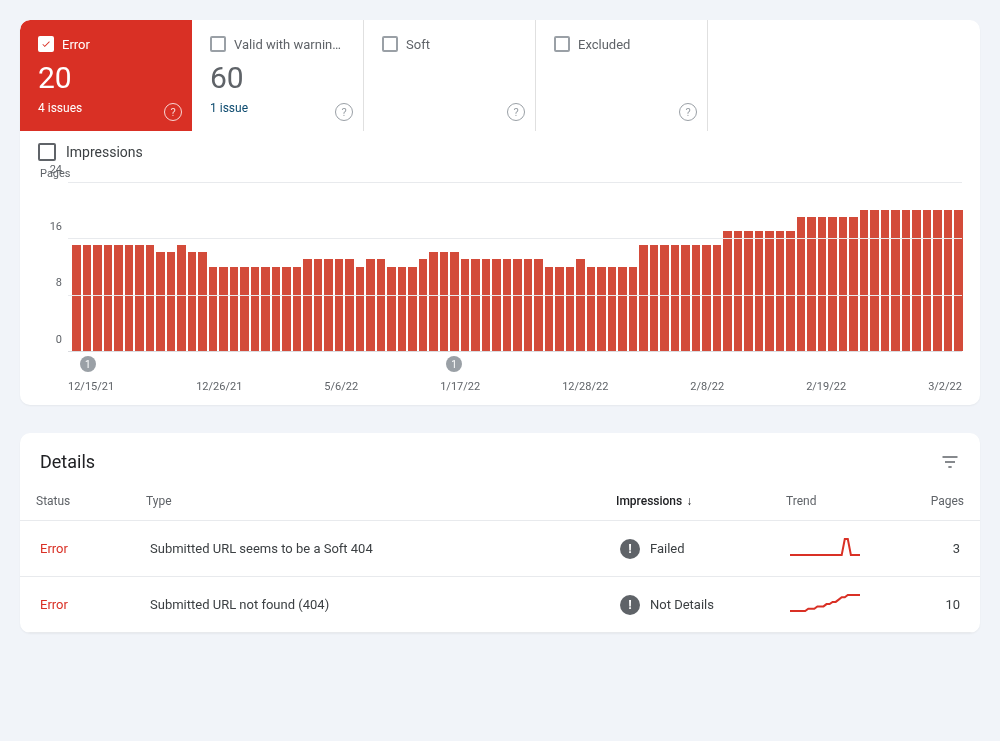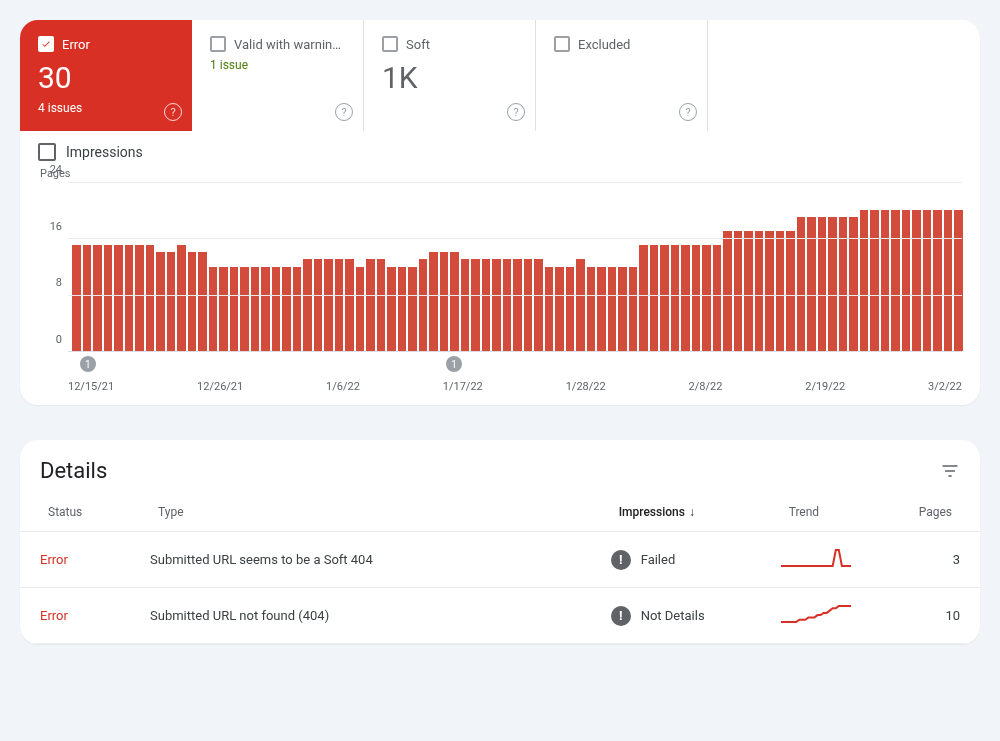--- a/index.html
+++ b/index.html
@@ -7,23 +7,23 @@
     margin: 0;
     font-family: Roboto, Arial, sans-serif;
     background: #f1f4f9;
     color: #202124;
     font-size: 14px;
     padding: 0;
   }
   .page { padding: 20px; }
   .card {
     background: #fff;
-    border-radius: 18px;
+    border-radius: 10px;
     box-shadow: 0 1px 2px rgba(0,0,0,0.05);
-    margin-bottom: 35px;
+    margin-bottom: 28px;
     overflow: hidden;
   }
   
   .status-row { display: flex; }
   .status-card {
     position: relative;
     padding: 16px 18px 16px 18px;
     width: 172px;
     border-right: 1px solid #e0e0e0;
     cursor: pointer;
@@ -42,21 +42,21 @@
     border-radius: 2px;
     margin-right: 8px;
     display: inline-flex; align-items: center; justify-content: center;
     background: #fff;
   }
   .status-card.error .cb { border-color: #fff; background: #fff; }
   .status-card.error .cb svg { display: block; }
   .cb svg { display: none; }
   .status-value { font-size: 30px; font-weight: 400; margin-top: 8px; color: #5f6368; }
   .status-card.error .status-value { color: #fff; }
-  .status-sub { font-size: 12px; color: #4d7c0f; margin-top: 6px; min-height: 14px; }
+  .status-sub { font-size: 12px; color: #0c4a6e; margin-top: 6px; min-height: 14px; }
   .status-card.error .status-sub { color: #fff; }
   .help-icon {
     position: absolute; right: 10px; bottom: 10px;
     width: 18px; height: 18px; border-radius: 50%;
     border: 1.5px solid #9aa0a6; color: #9aa0a6;
     display: flex; align-items: center; justify-content: center;
     font-size: 11px;
   }
   .status-card.error .help-icon { border-color: rgba(255,255,255,0.8); color: rgba(255,255,255,0.8); }
   
@@ -120,26 +120,26 @@
   .x-axis {
     display: flex; justify-content: space-between;
     margin-left: 30px; margin-top: 8px;
     font-size: 11px; color: #5f6368;
   }
   
   .details-head {
     display: flex; align-items: center; justify-content: space-between;
     padding: 18px 20px 10px 20px;
   }
-  .details-head h2 { font-size: 22px; font-weight: 400; margin: 0; color: #202124; }
+  .details-head h2 { font-size: 18px; font-weight: 400; margin: 0; color: #202124; }
   .filter-icon { width: 20px; height: 20px; color: #5f6368; cursor: pointer; }
   .table { width: 100%; border-collapse: collapse; }
   .table th {
     text-align: left; font-weight: 400; font-size: 12px; color: #5f6368;
-    padding: 12px 28px; border-bottom: 1px solid #e8eaed;
+    padding: 12px 16px; border-bottom: 1px solid #e8eaed;
   }
   .table th.validation { color: #202124; font-weight: 500; }
   .table th.right, .table td.right { text-align: right; }
   .table td {
     padding: 16px 20px; border-bottom: 1px solid #e8eaed; font-size: 13px; color: #3c4043;
     vertical-align: middle;
   }
   .status-error { color: #d93025; }
   .val-cell { display: flex; align-items: center; gap: 10px; }
   .val-badge {
@@ -159,38 +159,38 @@
     <div class="status-row" id="status-row">
         <div class="status-card error">
           <div class="status-head">
             <span class="cb">
               <svg width="10" height="10" viewBox="0 0 24 24" fill="#d93025">
                 <path d="M9 16.2 4.8 12l-1.4 1.4L9 19 21 7l-1.4-1.4z"></path>
               </svg>
             </span>
             <span>Error</span>
           </div>
-          <div class="status-value">30</div>
+          <div class="status-value">20</div>
           <div class="status-sub">4 issues</div>
           <span class="help-icon">?</span>
         </div>
         <div class="status-card">
           <div class="status-head">
             <span class="cb"></span>
             <span>Valid with warnin…</span>
           </div>
+          <div class="status-value">60</div>
           <div class="status-sub">1 issue</div>
           <span class="help-icon">?</span>
         </div>
         <div class="status-card">
           <div class="status-head">
             <span class="cb"></span>
             <span>Soft</span>
           </div>
-          <div class="status-value">1K</div>
           <div class="status-sub"></div>
           <span class="help-icon">?</span>
         </div>
         <div class="status-card">
           <div class="status-head">
             <span class="cb"></span>
             <span>Excluded</span>
           </div>
           <div class="status-sub"></div>
           <span class="help-icon">?</span>
@@ -386,23 +386,23 @@
           <div class="annot-slot"></div>
           <div class="annot-slot"></div>
           <div class="annot-slot"></div>
           <div class="annot-slot"></div>
           <div class="annot-slot"></div>
           <div class="annot-slot"></div>
         </div>
       <div class="x-axis" id="x-axis">
           <span>12/15/21</span>
           <span>12/26/21</span>
-          <span>1/6/22</span>
+          <span>5/6/22</span>
           <span>1/17/22</span>
-          <span>1/28/22</span>
+          <span>12/28/22</span>
           <span>2/8/22</span>
           <span>2/19/22</span>
           <span>3/2/22</span>
         </div>
     </div>
   </div>
 
   <div class="card">
     <div class="details-head">
       <h2>Details</h2>

